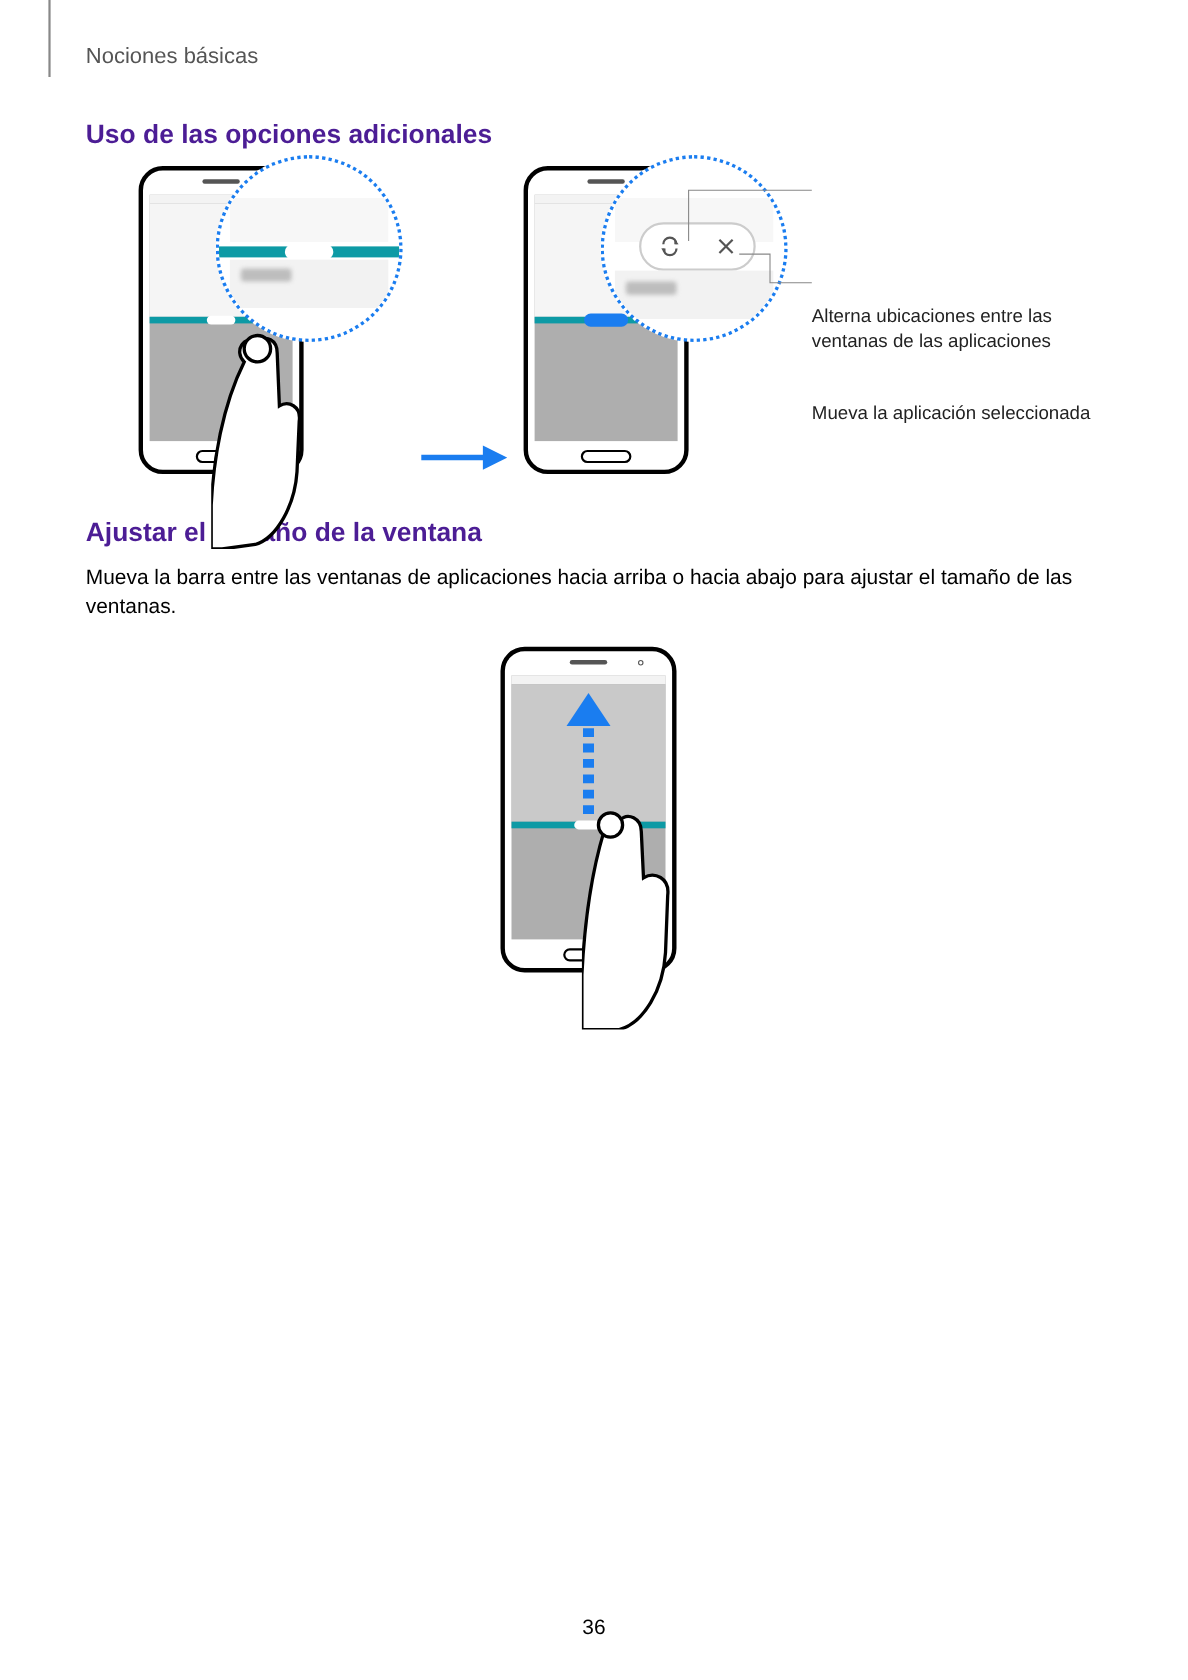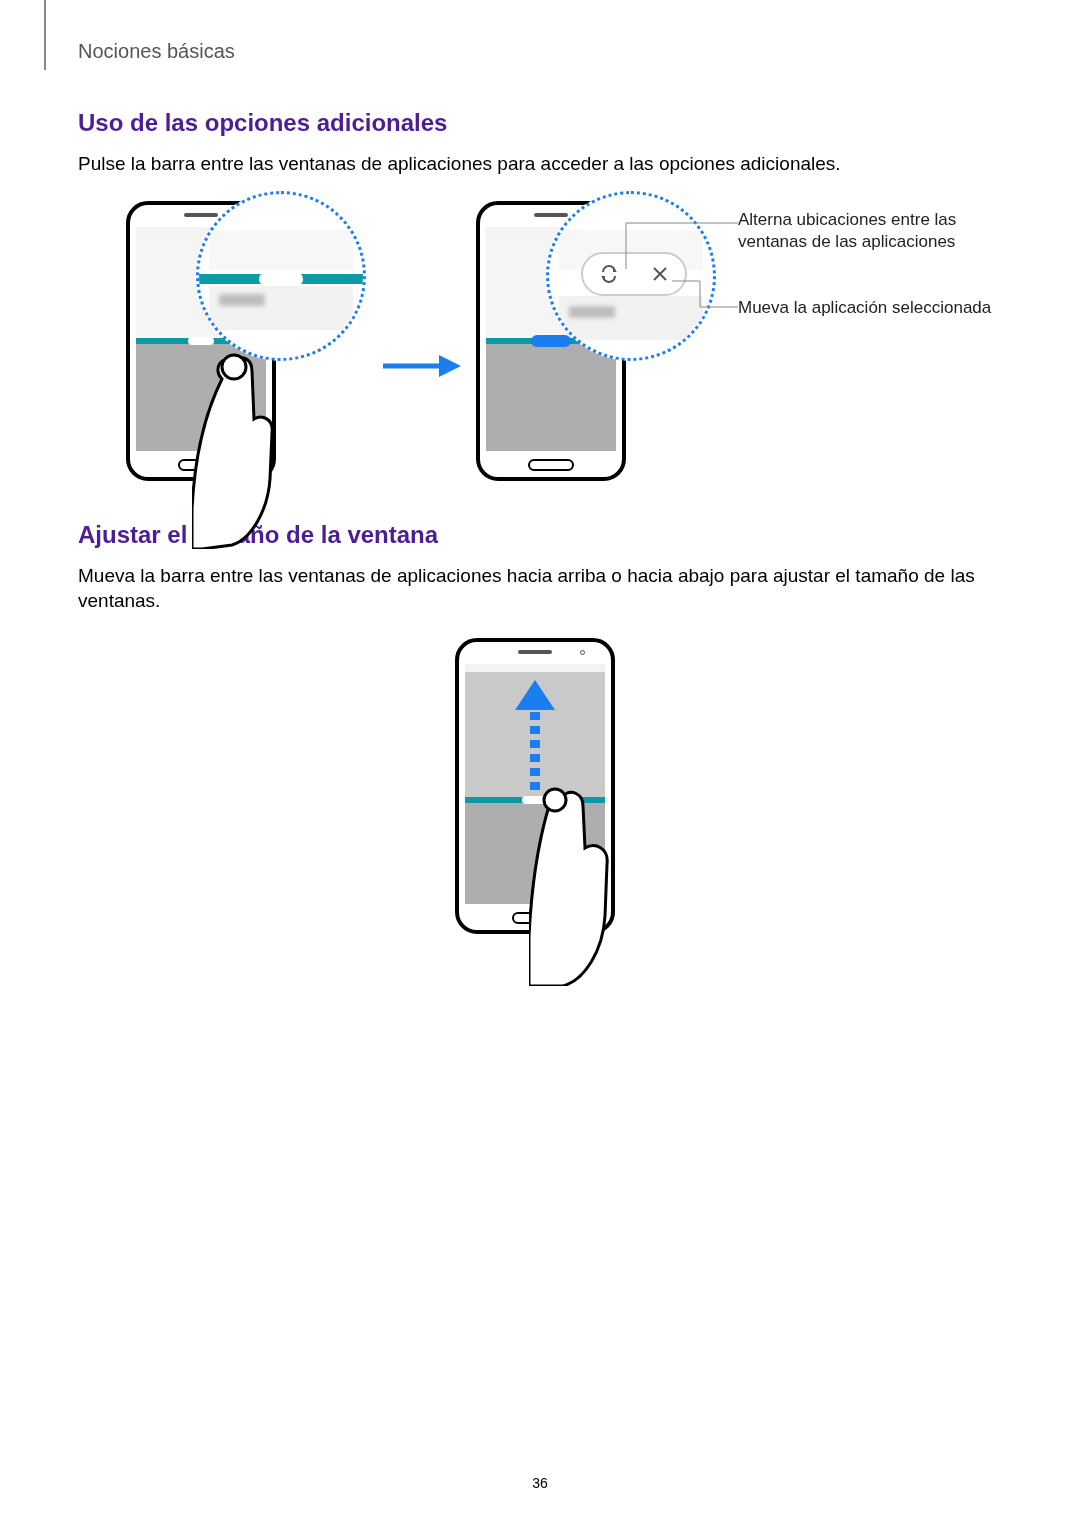--- a/index.html
+++ b/index.html
@@ -35,21 +35,21 @@
     margin-bottom: 14px;
   }
   p.body {
     font-size: 19px;
     color: #000;
     line-height: 1.35;
     margin-bottom: 24px;
   }
   .fig-row {
     display: flex;
-    align-items: flex-start;
+    align-items: flex-end;
     gap: 10px;
     margin: 10px 0 40px 48px;
   }
   .phone {
     width: 150px;
     height: 280px;
     border: 4px solid #000;
     border-radius: 22px;
     background: #fff;
     position: relative;
@@ -160,35 +160,34 @@
     margin-top: 6px;
   }
   .phone-wrap { position: relative; width: 240px; }
   .phone-wrap2 { position: relative; width: 240px; }
   .phone-wrap3 { position: relative; width: 170px; }
   .page-num {
     position: absolute;
     bottom: 36px;
     left: 0; right: 0;
     text-align: center;
-    font-size: 14px;
+    font-size: 19px;
     color: #000;
   }
 </style>
 </head>
 <body>
 
 <div class="left-rule"></div>
 
 <div class="page">
 
   <div class="breadcrumb">Nociones básicas</div>
 
   <h2 class="section">Uso de las opciones adicionales</h2>
-  <p class="body">Pulse la barra entre las ventanas de aplicaciones para acceder a las opciones adicionales.</p>
 
   <div class="fig-row">
 
     <div class="phone-wrap">
       <div class="phone">
         <div class="speaker"></div>
         <div class="cam"></div>
         <div class="screen">
           <div class="statusbar"></div>
           <div class="topapp"></div>

